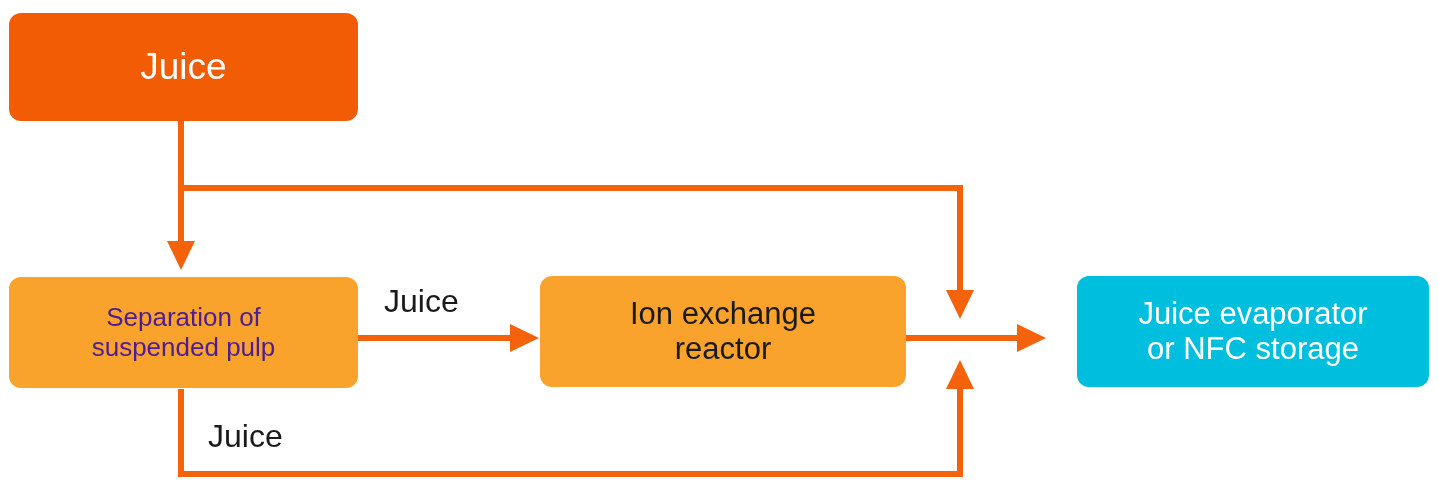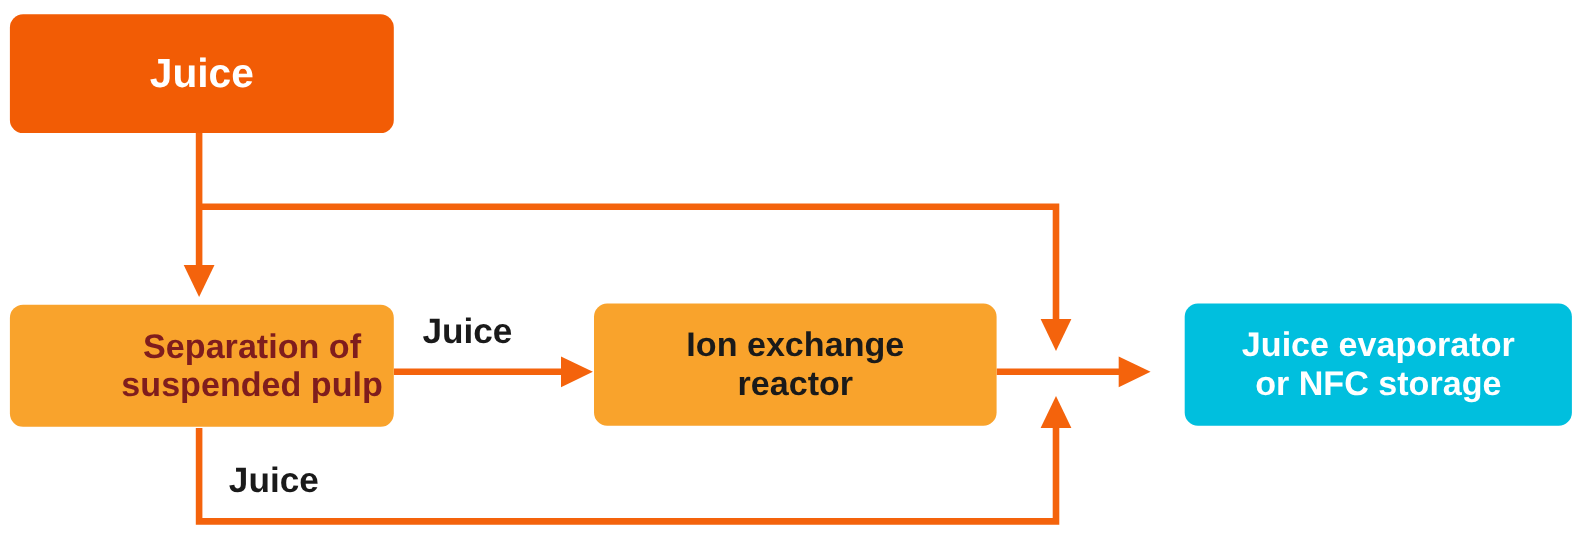--- a/index.html
+++ b/index.html
@@ -9,21 +9,20 @@
   }
   body {
     font-family: "Liberation Sans", sans-serif;
   }
   #diagram-root {
     position: relative;
     width: 1439px;
     height: 490px;
     background: #ffffff;
     overflow: hidden;
-    font-weight: bold;
   }
   #flow-svg {
     position: absolute;
     left: 0;
     top: 0;
     width: 1439px;
     height: 490px;
   }
   .node {
     position: absolute;
@@ -53,23 +52,22 @@
     font-size: 37px;
   }
 
   
   #node-separation {
     left: 9px;
     top: 277px;
     width: 349px;
     height: 111px;
     background: #F9A32C;
-    color: #7f1d1d;
-    font-size: 31px;
-    justify-content: flex-end;
+    color: #4c1d95;
+    font-size: 26px;
   }
 
   
   #node-reactor {
     left: 540px;
     top: 276px;
     width: 366px;
     height: 111px;
     background: #F9A32C;
     color: #1a1a1a;

